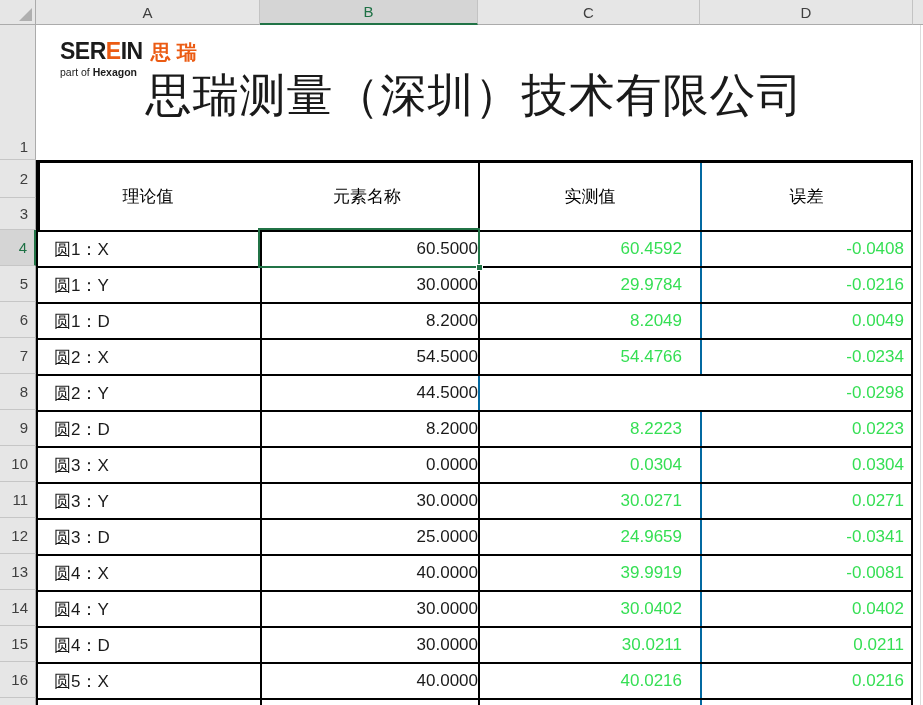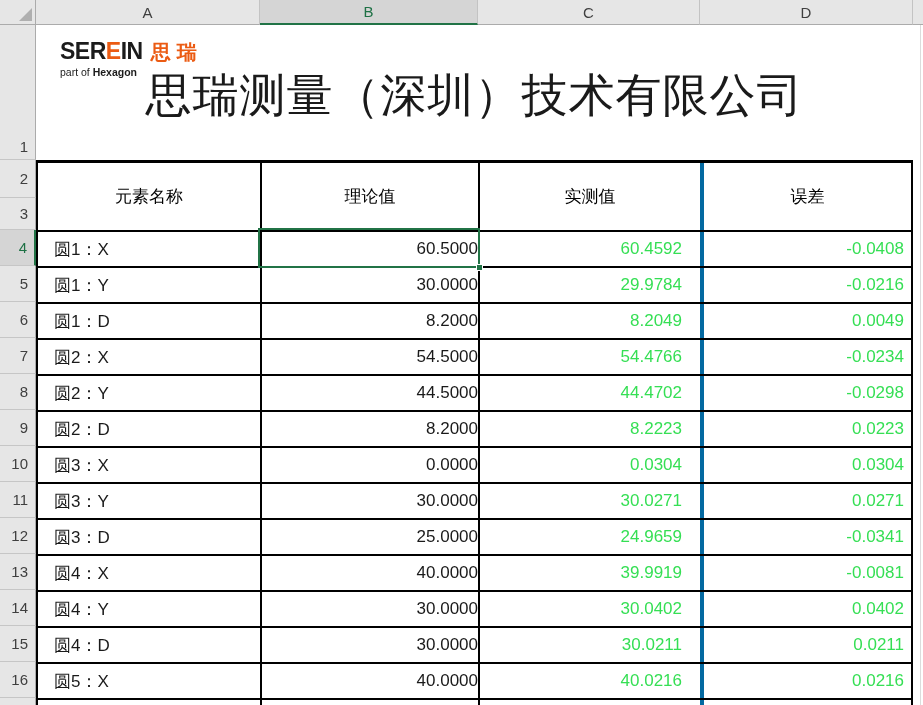--- a/index.html
+++ b/index.html
@@ -42,21 +42,21 @@
   
   .tbl { position:absolute; left:0; top:135px; width:877px;
          border:2px solid #000; border-top:3px solid #000; background:#fff; }
   .trow { display:flex; height:36px; border-top:2px solid #000; }
   .trow.thead { height:67px; border-top:none; }
   .trow.stub { height:40px; }
   .tc { display:flex; align-items:center; font-size:17px; overflow:hidden; white-space:nowrap; }
   .ca { width:222px; justify-content:flex-start; padding-left:16px; }
   .cb { width:218px; border-left:2px solid #000; justify-content:flex-end; }
   .cc { width:222px; border-left:2px solid #000; justify-content:flex-end; padding-right:18px; color:#35DF54; }
-  .cd { flex:1;       border-left:4px solid #0369a1; justify-content:flex-end; padding-right:7px; color:#35DF54; }
+  .cd { flex:1;       border-left:2px solid #0369a1; justify-content:flex-end; padding-right:7px; color:#35DF54; }
   .thead .tc { justify-content:center; padding:0; color:#000; }
   
   .sel-overlay { position:absolute; left:222px; top:203px; width:222px; height:40px;
                  border:2px solid #217346; pointer-events:none; }
   .fill-handle { position:absolute; right:-5px; bottom:-5px; width:7px; height:7px;
                  background:#217346; border:1px solid #fff; pointer-events:auto; }
   .faintline { position:absolute; left:920px; top:25px; width:1px; height:680px; background:#DCDCDC; }
 </style>
 </head>
 <body>
@@ -100,22 +100,22 @@
     <div class="row1">
       <div class="logo">
         <div class="logo-line1"><span class="l-black">SER</span><span class="l-orange">E</span><span class="l-black">IN</span><span class="logo-cjk">思瑞</span></div>
         <div class="logo-sub"><span>part of </span><b>Hexagon</b></div>
       </div>
       <div class="title">思瑞测量（深圳）技术有限公司</div>
     </div>
 
     <div class="tbl">
       <div class="trow thead">
+        <div class="tc cb">理论值</div>
         <div class="tc ca">元素名称</div>
-        <div class="tc cb">理论值</div>
         <div class="tc cc" style="color:#000">实测值</div>
         <div class="tc cd" style="color:#000">误差</div>
       </div>
 
     <div class="trow">
           <div class="tc ca">圆1：X</div>
           <div class="tc cb">60.5000</div>
           <div class="tc cc">60.4592</div>
           <div class="tc cd">-0.0408</div>
         </div>
@@ -133,21 +133,20 @@
         </div>
         <div class="trow">
           <div class="tc ca">圆2：X</div>
           <div class="tc cb">54.5000</div>
           <div class="tc cc">54.4766</div>
           <div class="tc cd">-0.0234</div>
         </div>
         <div class="trow">
           <div class="tc ca">圆2：Y</div>
           <div class="tc cb">44.5000</div>
-          <div class="tc cc">44.4702</div>
           <div class="tc cd">-0.0298</div>
         </div>
         <div class="trow">
           <div class="tc ca">圆2：D</div>
           <div class="tc cb">8.2000</div>
           <div class="tc cc">8.2223</div>
           <div class="tc cd">0.0223</div>
         </div>
         <div class="trow">
           <div class="tc ca">圆3：X</div>

